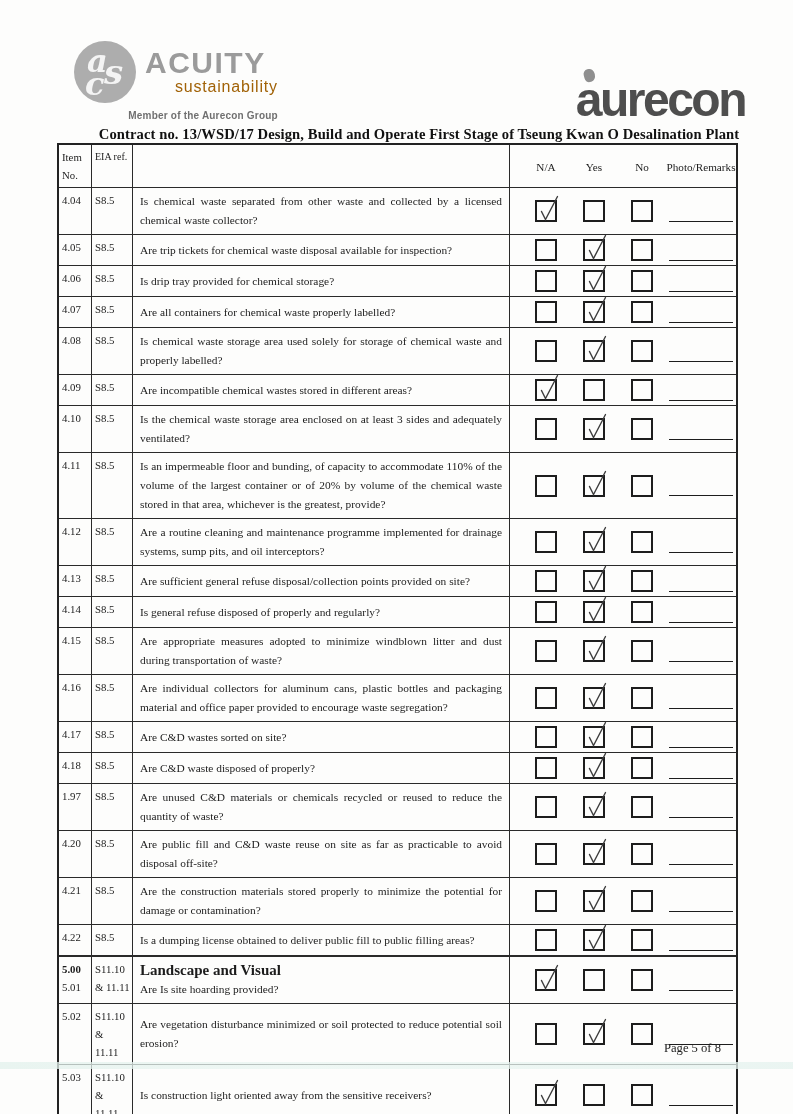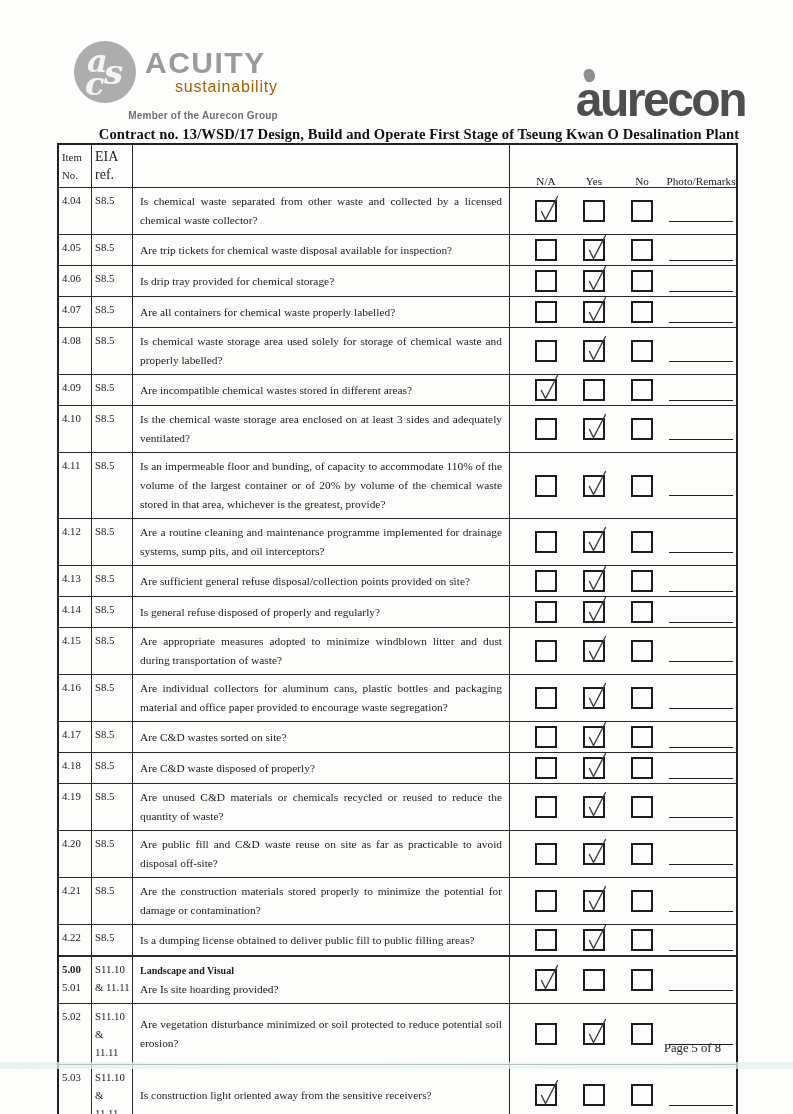--- a/index.html
+++ b/index.html
@@ -50,39 +50,39 @@
   .row:last-child { border-bottom: none; }
   .row.section { border-top: 0.5px solid #2a2a2a; }
   .cell { border-right: 1.3px solid #2a2a2a; }
   .cell:last-child { border-right: none; }
   .c-item  { width: 33px;  padding: 3px 8px 3px 3px; font-size: 10.8px; flex: none; }
   .c-eia   { width: 41px;  padding: 3px 1px 3px 3px; font-size: 10.8px; flex: none; }
   .c-q     { width: 377px; padding: 4px 7px; flex: none; display: flex; flex-direction: column; justify-content: center; }
   .c-ans   { flex: 1; display: flex; align-items: center; padding-left: 12px; position: relative; }
   .c-item div, .c-eia div { line-height: 18px; }
   .c-item .bold { font-weight: bold; }
-  .q-head { font-weight: bold; font-size: 10px; line-height: 19px; }
+  .q-head { font-weight: bold; font-size: 15px; line-height: 19px; }
   .q-text { font-size: 11.4px; line-height: 19px; text-align: justify; }
 
   .slot { width: 48px; display: flex; justify-content: center; align-items: center; flex: none; }
   .slot.wide { flex: 1; justify-content: center; }
   .cb {
     width: 22px; height: 22px; border: 2px solid #1d1d1d;
     display: inline-block; position: relative; background: transparent;
   }
   .tick { position: absolute; left: -1px; top: -1px; width: 22px; height: 22px; overflow: visible; display: none; }
   .cb.checked .tick { display: block; }
   .tick path { stroke: #3c3c3c; stroke-width: 1.4; fill: none; stroke-linecap: round; }
   .remark-line { width: 64px; border-bottom: 1.6px solid #1d1d1d; transform: translateY(10px); }
 
   
   .header-row { min-height: 42px; border-bottom: 1.5px solid #2a2a2a; }
   .header-row .c-item { font-size: 10.8px; line-height: 17px; }
-  .header-row .c-eia { font-size: 14px; }
-  .header-row .c-ans { align-items: flex-end; padding-top: 1px; }
+  .header-row .c-eia { font-size: 10px; }
+  .header-row .c-ans { align-items: center; padding-top: 1px; }
   .header-row .slot { font-size: 11.2px; align-items: flex-start; }
 
   
   .page-footer {
     position: absolute; top: 1041px; right: 72px;
     font-size: 12.6px; font-weight: normal; color: #222; text-align: center;
   }
   .scan-strip {
     position: absolute; top: 1062px; left: 0; width: 100%; height: 7px;
     background: linear-gradient(90deg, #e2f1ec, #eaf6f2 40%, #e4f2ee);
@@ -611,21 +611,21 @@
       <span class="slot">
               <span class="cb"></span>
             </span>
       <span class="slot wide">
               <span class="remark-line"></span>
             </span>
     </div>
   </div>
         <div class="row">
     <div class="cell c-item">
-      <div>4.19</div>
+      <div>1.97</div>
 
     </div>
     <div class="cell c-eia">
       <div>S8.5</div>
 
     </div>
     <div class="cell c-q">
 
       <div class="q-text">Are unused C&amp;D materials or chemicals recycled or reused to reduce the quantity of waste?</div>
     </div>

